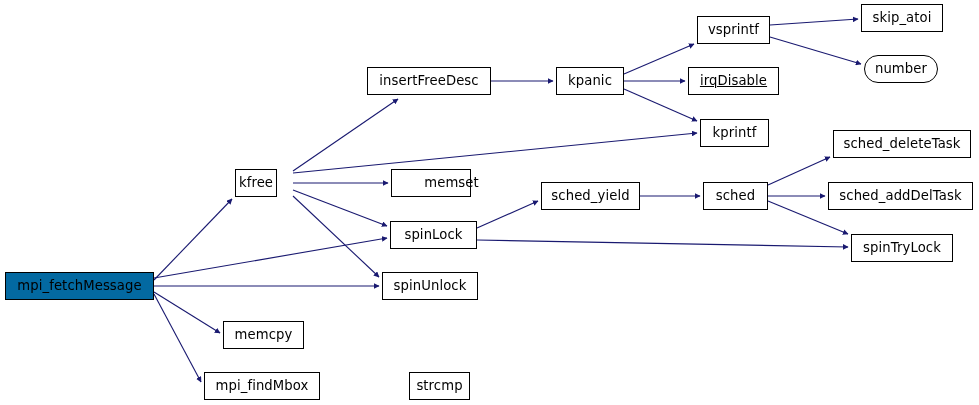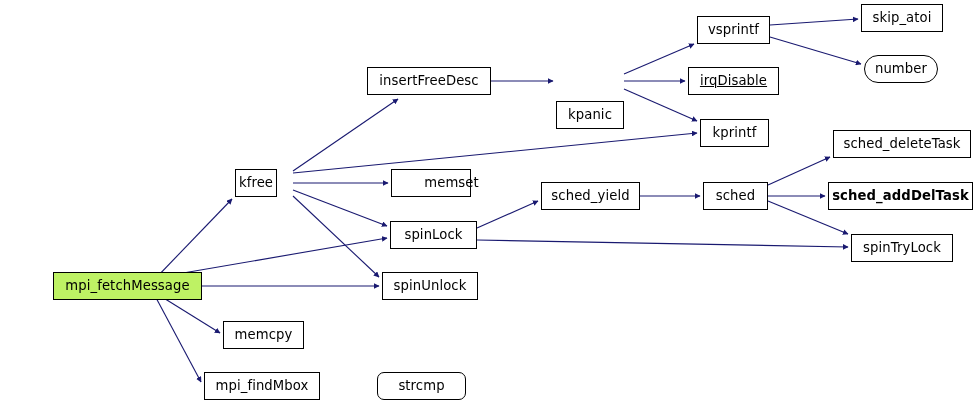--- a/index.html
+++ b/index.html
@@ -31,22 +31,21 @@
     color: #000000;
     font-size: 13.2px;
     line-height: 1;
     display: flex;
     align-items: center;
     justify-content: center;
     white-space: nowrap;
     letter-spacing: 0.1px;
   }
   .node.highlight {
-    background: #bef264;
-    margin-left: 48px;
+    background: #0369a1;
   }
 </style>
 </head>
 <body>
 
 <div id="graph-root">
 
   <svg id="edge-layer" width="979" height="405" viewBox="0 0 979 405">
     <defs>
       <marker id="arrowhead" viewBox="0 0 10 10" refX="9" refY="5" markerWidth="5.2" markerHeight="5.2" orient="auto-start-reverse">
@@ -81,27 +80,27 @@
 
   <div id="nodes-group">
       <div class="node highlight" style="left: 5px; top: 272px; width: 149px; height: 28px;">mpi_fetchMessage</div>
       <div class="node" style="left: 235px; top: 169px; width: 42px; height: 28px;">kfree</div>
       <div class="node" style="left: 367px; top: 67px; width: 124px; height: 28px; text-align: right;">insertFreeDesc</div>
       <div class="node" style="left: 391px; top: 169px; width: 80px; height: 28px; padding-left: 41px;">memset</div>
       <div class="node" style="left: 390px; top: 221px; width: 87px; height: 28px;">spinLock</div>
       <div class="node" style="left: 382px; top: 272px; width: 96px; height: 28px;">spinUnlock</div>
       <div class="node" style="left: 223px; top: 321px; width: 81px; height: 28px;">memcpy</div>
       <div class="node" style="left: 204px; top: 372px; width: 116px; height: 28px;">mpi_findMbox</div>
-      <div class="node" style="left: 377px; top: 372px; width: 89px; height: 28px; border-radius: 7px;">strcmp</div>
-      <div class="node" style="left: 556px; top: 67px; width: 68px; height: 28px; margin-top: 34px;">kpanic</div>
+      <div class="node" style="left: 409px; top: 372px; width: 61px; height: 28px;">strcmp</div>
+      <div class="node" style="left: 556px; top: 67px; width: 68px; height: 28px;">kpanic</div>
       <div class="node" style="left: 697px; top: 16px; width: 73px; height: 28px;">vsprintf</div>
       <div class="node" style="left: 688px; top: 67px; width: 91px; height: 28px; text-decoration: underline;">irqDisable</div>
       <div class="node" style="left: 700px; top: 119px; width: 69px; height: 28px;">kprintf</div>
       <div class="node" style="left: 861px; top: 4px; width: 82px; height: 28px;">skip_atoi</div>
       <div class="node" style="left: 864px; top: 55px; width: 74px; height: 28px; border-radius: 14px;">number</div>
       <div class="node" style="left: 541px; top: 182px; width: 99px; height: 28px;">sched_yield</div>
       <div class="node" style="left: 703px; top: 182px; width: 65px; height: 28px;">sched</div>
       <div class="node" style="left: 833px; top: 130px; width: 138px; height: 28px;">sched_deleteTask</div>
-      <div class="node" style="left: 828px; top: 182px; width: 145px; height: 28px; font-weight: bold;">sched_addDelTask</div>
+      <div class="node" style="left: 828px; top: 182px; width: 145px; height: 28px;">sched_addDelTask</div>
       <div class="node" style="left: 851px; top: 234px; width: 102px; height: 28px; text-align: right;">spinTryLock</div>
     </div>
 
 </div>
 
 </body></html>

